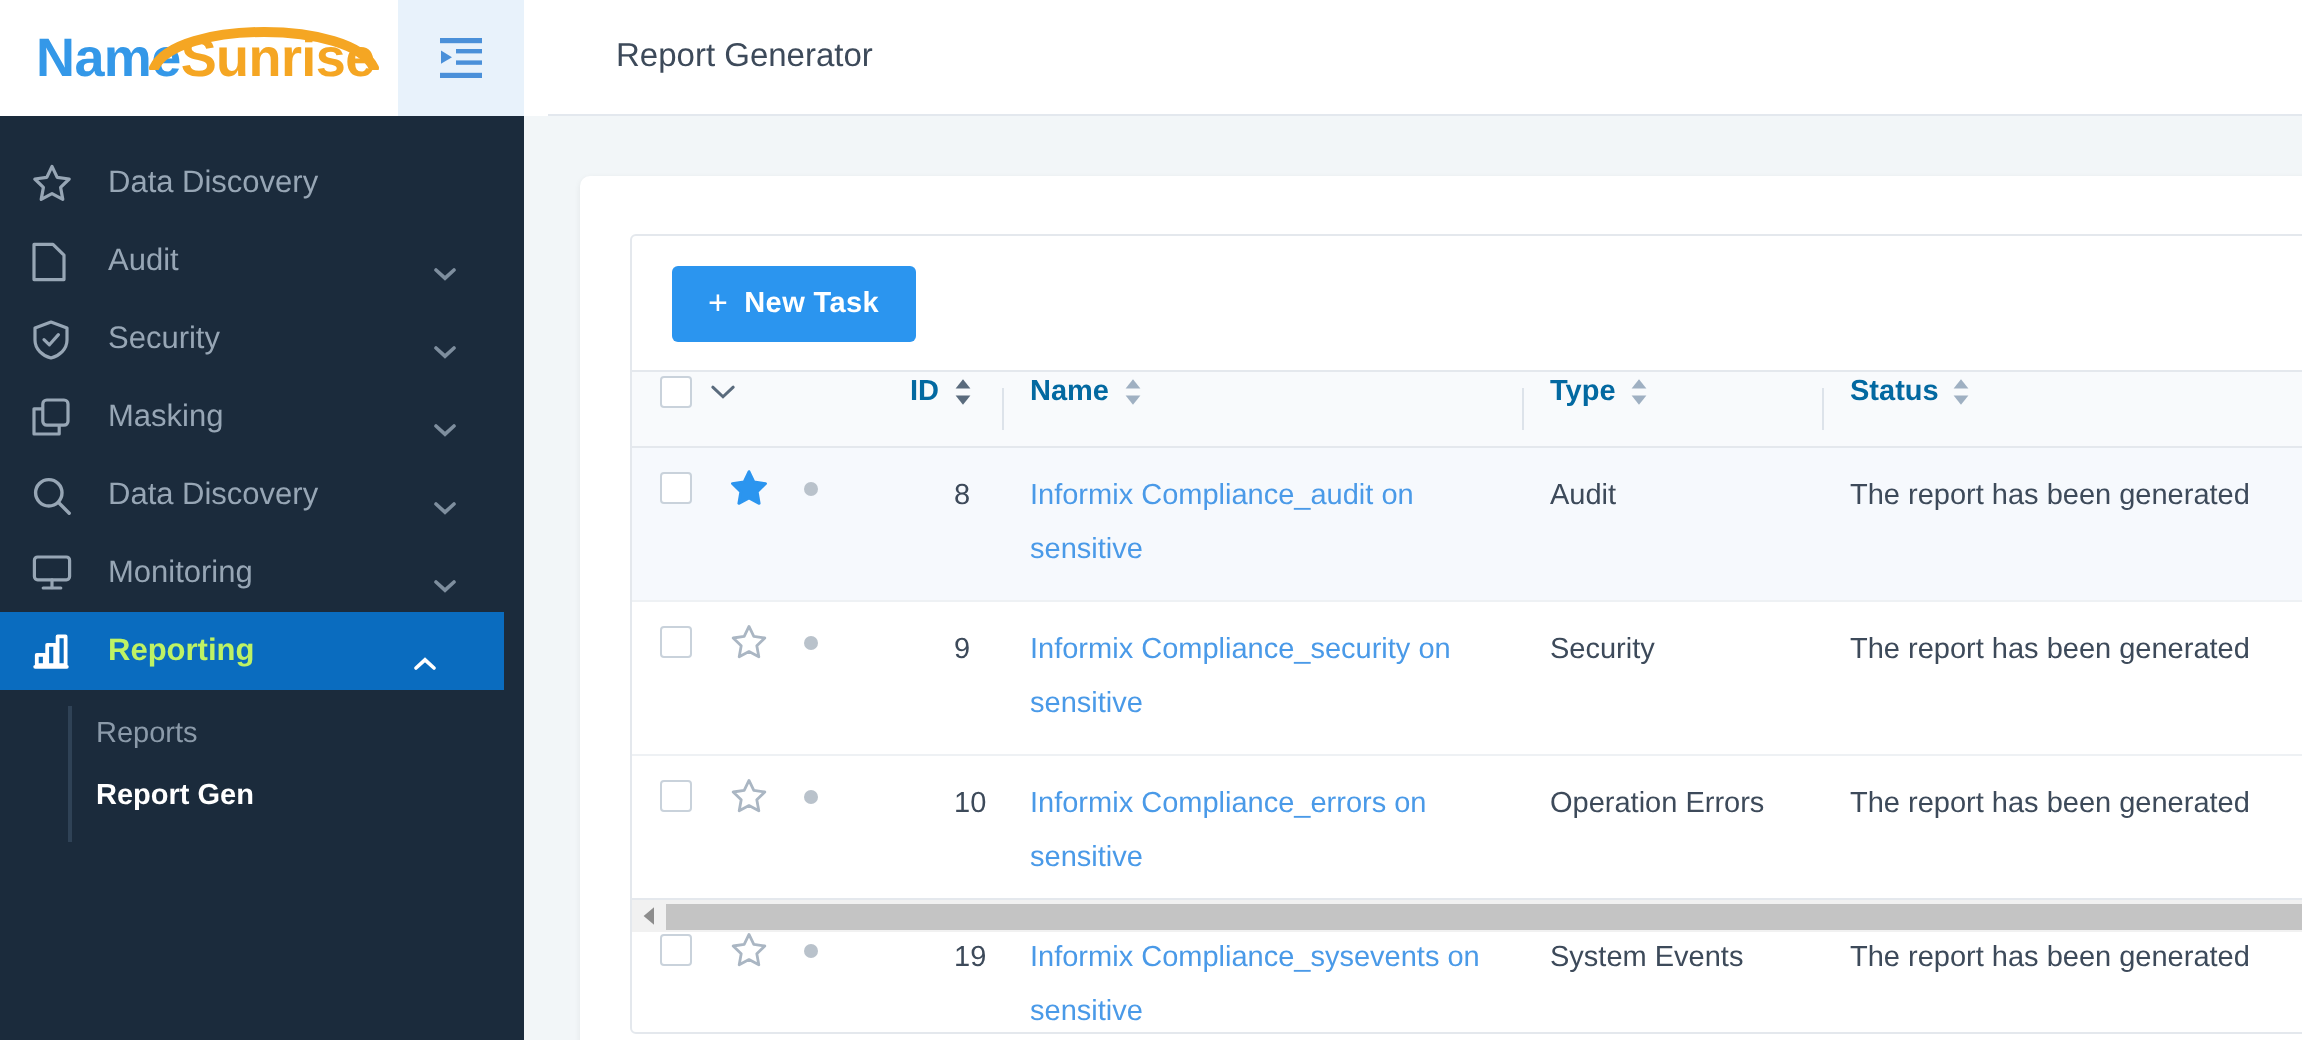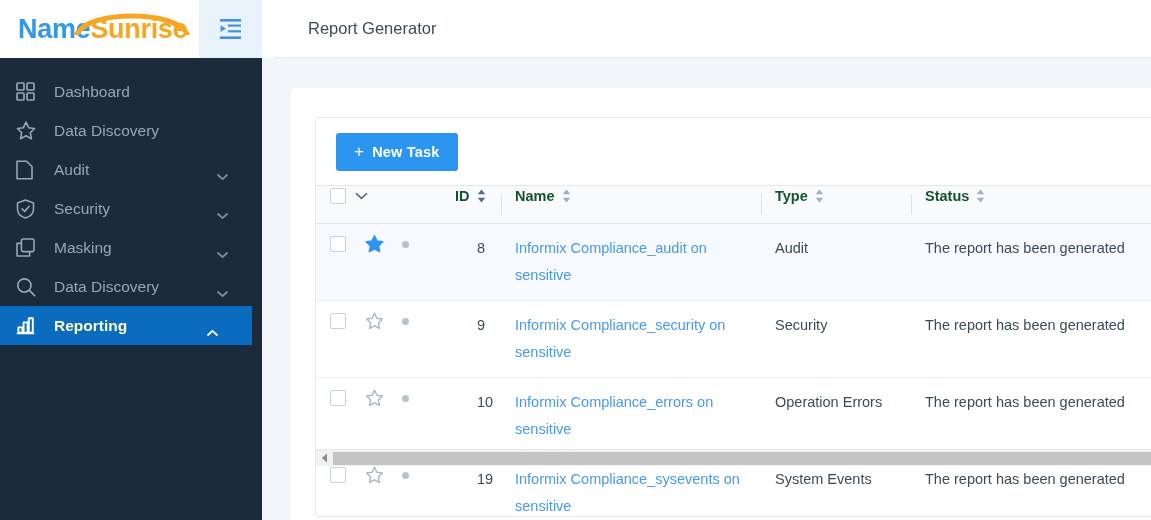--- a/index.html
+++ b/index.html
@@ -64,21 +64,21 @@
     flex: 0 0 30px;
   }
   .nav-item .nav-label { margin-left: 8px; white-space: nowrap; }
   .nav-item .nav-caret {
     position: absolute; right: 34px; top: 50%;
     transform: translateY(-50%);
     width: 11px; height: 7px;
   }
   .nav-item.active {
     background: #0a6cbf;
-    color: #fef9c3;
+    color: #bef264;
     font-weight: bold;
     width: 252px;
   }
   .nav-item.active .nav-ico svg { stroke: #ffffff; }
   .subnav { position: relative; padding-top: 6px; }
   .subnav::before {
     content: "";
     position: absolute;
     left: 34px; top: 8px; bottom: -8px;
     width: 2px; background: #2f4256;
@@ -162,21 +162,21 @@
     table-layout: fixed;
     width: 1010px;
   }
   table.grid th {
     background: #f8fafc;
     border-top: 1px solid #e4e8ed;
     border-bottom: 1px solid #e4e8ed;
     height: 38px;
     font-size: 14.5px;
     font-weight: bold;
-    color: #14532d;
+    color: #0369a1;
     text-align: left;
     padding: 0 0 17px 14px;
     position: relative;
     white-space: nowrap;
   }
   table.grid th.sep::before {
     content: ""; position: absolute; left: 0; top: 8px; bottom: 8px;
     width: 1px; background: #dde3ea;
   }
   th .th-inner { display: flex; align-items: center; }
@@ -252,31 +252,20 @@
           <rect x="2" y="18.4" width="21" height="2.6" fill="#4a90d9"></rect>
           <rect x="10" y="6.5" width="13" height="2.2" fill="#4a90d9"></rect>
           <rect x="10" y="12.2" width="13" height="2.2" fill="#4a90d9"></rect>
           <path d="M8 10.6 L2.5 7.3 L2.5 13.9 Z" fill="#4a90d9"></path>
         </svg>
       </div>
     </div>
 
     <div id="nav">
 
-      <div class="nav-item">
-        <span class="nav-ico">
-          <svg width="19" height="19" viewBox="0 0 19 19" fill="none" stroke="#97a6b5" stroke-width="1.7">
-            <rect x="1" y="1" width="7" height="7" rx="1"></rect>
-              <rect x="11" y="1" width="7" height="7" rx="1"></rect>
-            <rect x="1" y="11" width="7" height="7" rx="1"></rect>
-              <rect x="11" y="11" width="7" height="7" rx="1"></rect>
-          </svg>
-        </span>
-        <span class="nav-label">Dashboard</span>
-      </div>
 
       <div class="nav-item">
         <span class="nav-ico">
           <svg width="20" height="19" viewBox="0 0 20 19" fill="none" stroke="#97a6b5" stroke-width="1.6" stroke-linejoin="round">
             <path d="M10 1.2 L12.6 6.7 L18.6 7.5 L14.3 11.7 L15.4 17.7 L10 14.8 L4.6 17.7 L5.7 11.7 L1.4 7.5 L7.4 6.7 Z"></path>
           </svg>
         </span>
         <span class="nav-label">Data Discovery</span>
       </div>
 
@@ -333,38 +322,61 @@
         </span>
         <span class="nav-label">Data Discovery</span>
         <span class="nav-caret">
           <svg width="11" height="7" viewBox="0 0 11 7" fill="none" stroke="#7e8e9e" stroke-width="1.8" stroke-linecap="round">
               <path d="M1 1.5 L5.5 5.6 L10 1.5"></path>
             </svg>
         </span>
       </div>
 
 
+      <div class="nav-item">
+        <span class="nav-ico">
+          <svg width="20" height="19" viewBox="0 0 20 19" fill="none" stroke="#97a6b5" stroke-width="1.6" stroke-linejoin="round" stroke-linecap="round">
+            <rect x="1.2" y="1.5" width="17.6" height="11.4" rx="1.6"></rect>
+            <path d="M10 12.9 V16.8"></path>
+              <path d="M5.6 17 H14.4"></path>
+          </svg>
+        </span>
+        <span class="nav-label">Monitoring</span>
+        <span class="nav-caret">
+          <svg width="11" height="7" viewBox="0 0 11 7" fill="none" stroke="#7e8e9e" stroke-width="1.8" stroke-linecap="round">
+              <path d="M1 1.5 L5.5 5.6 L10 1.5"></path>
+            </svg>
+        </span>
+      </div>
 
       <div class="nav-item active">
         <span class="nav-ico">
           <svg width="19" height="19" viewBox="0 0 19 19" fill="none" stroke="#ffffff" stroke-width="1.9" stroke-linejoin="round" stroke-linecap="round">
             <path d="M1.6 17.4 H17.4"></path>
             <rect x="2.4" y="11.4" width="4" height="5.2"></rect>
             <rect x="7.6" y="6.4" width="4" height="10.2"></rect>
             <rect x="12.8" y="2.2" width="4" height="14.4"></rect>
           </svg>
         </span>
         <span class="nav-label">Reporting</span>
         <span class="nav-caret">
           <svg width="11" height="7" viewBox="0 0 11 7" fill="none" stroke="#ffffff" stroke-width="1.8" stroke-linecap="round">
               <path d="M1 5.5 L5.5 1.4 L10 5.5"></path>
             </svg>
         </span>
       </div>
 
+      <div class="subnav">
+        <div class="subnav-item">
+          <span>Reports</span>
+        </div>
+        <div class="subnav-item active">
+          <span>Report Gen</span>
+        </div>
+      </div>
 
     </div>
   </div>
 
   <div id="topbar">
     <div id="page-title">Report Generator</div>
   </div>
 
   <div id="content">
     <div id="card">

